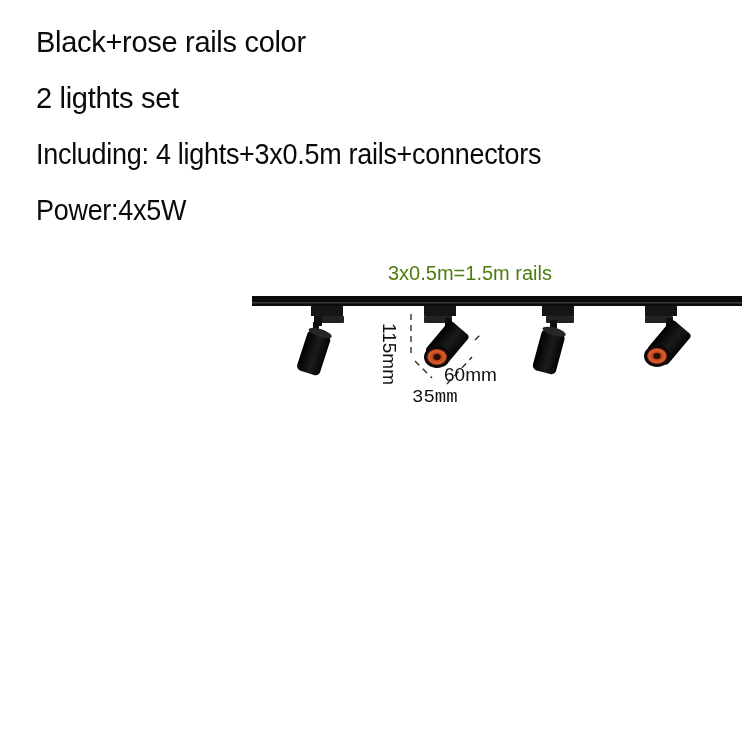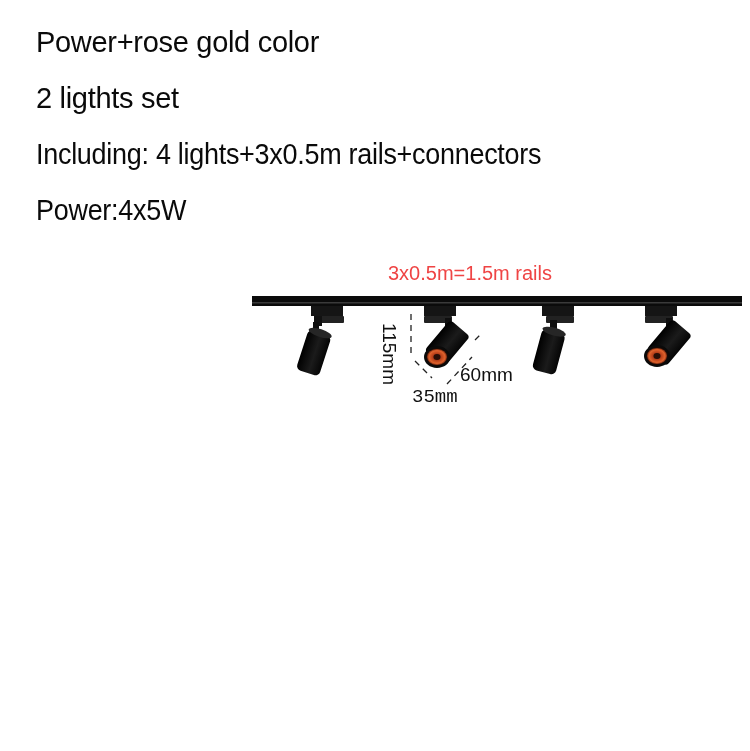--- a/index.html
+++ b/index.html
@@ -18,21 +18,21 @@
     #line0 { top: 26px; }
     #line1 { top: 82px; }
     #line2 { top: 138px; transform: scaleX(0.93); }
     #line3 { top: 194px; transform: scaleX(0.93); }
 
     .rail-caption {
       position: absolute;
       left: 388px;
       top: 262px;
       font-size: 20px;
-      color: #ef4444;
+      color: #4d7c0f;
       white-space: nowrap;
       font-family: "Liberation Sans", sans-serif;
     }
 
     .diagram {
       position: absolute;
       left: 0; top: 0;
       width: 750px; height: 751px;
     }
 
@@ -42,28 +42,28 @@
       color: #111;
       white-space: nowrap;
       font-family: "Liberation Sans", sans-serif;
     }
     #dim-height {
       left: 358px;
       top: 343px;
       transform: rotate(90deg);
       transform-origin: center center;
     }
-    #dim-length { left: 460px; top: 364px; }
+    #dim-length { left: 444px; top: 364px; }
     #dim-diameter { left: 412px; top: 386px; font-family: Liberation Mono, monospace; }
   </style>
 </head>
 <body>
 
 <div>
-  <div id="line0" class="spec-line">Power+rose gold color</div>
+  <div id="line0" class="spec-line">Black+rose rails color</div>
   <div id="line1" class="spec-line">2 ligthts set</div>
   <div id="line2" class="spec-line">Including: 4 lights+3x0.5m rails+connectors</div>
   <div id="line3" class="spec-line">Power:4x5W</div>
 </div>
 
 <div class="rail-caption">3x0.5m=1.5m rails</div>
 
 <svg class="diagram" width="750" height="751" viewBox="0 0 750 751" xmlns="http://www.w3.org/2000/svg">
   <defs>
     <linearGradient id="bodyGrad" x1="0" y1="0" x2="1" y2="0">

